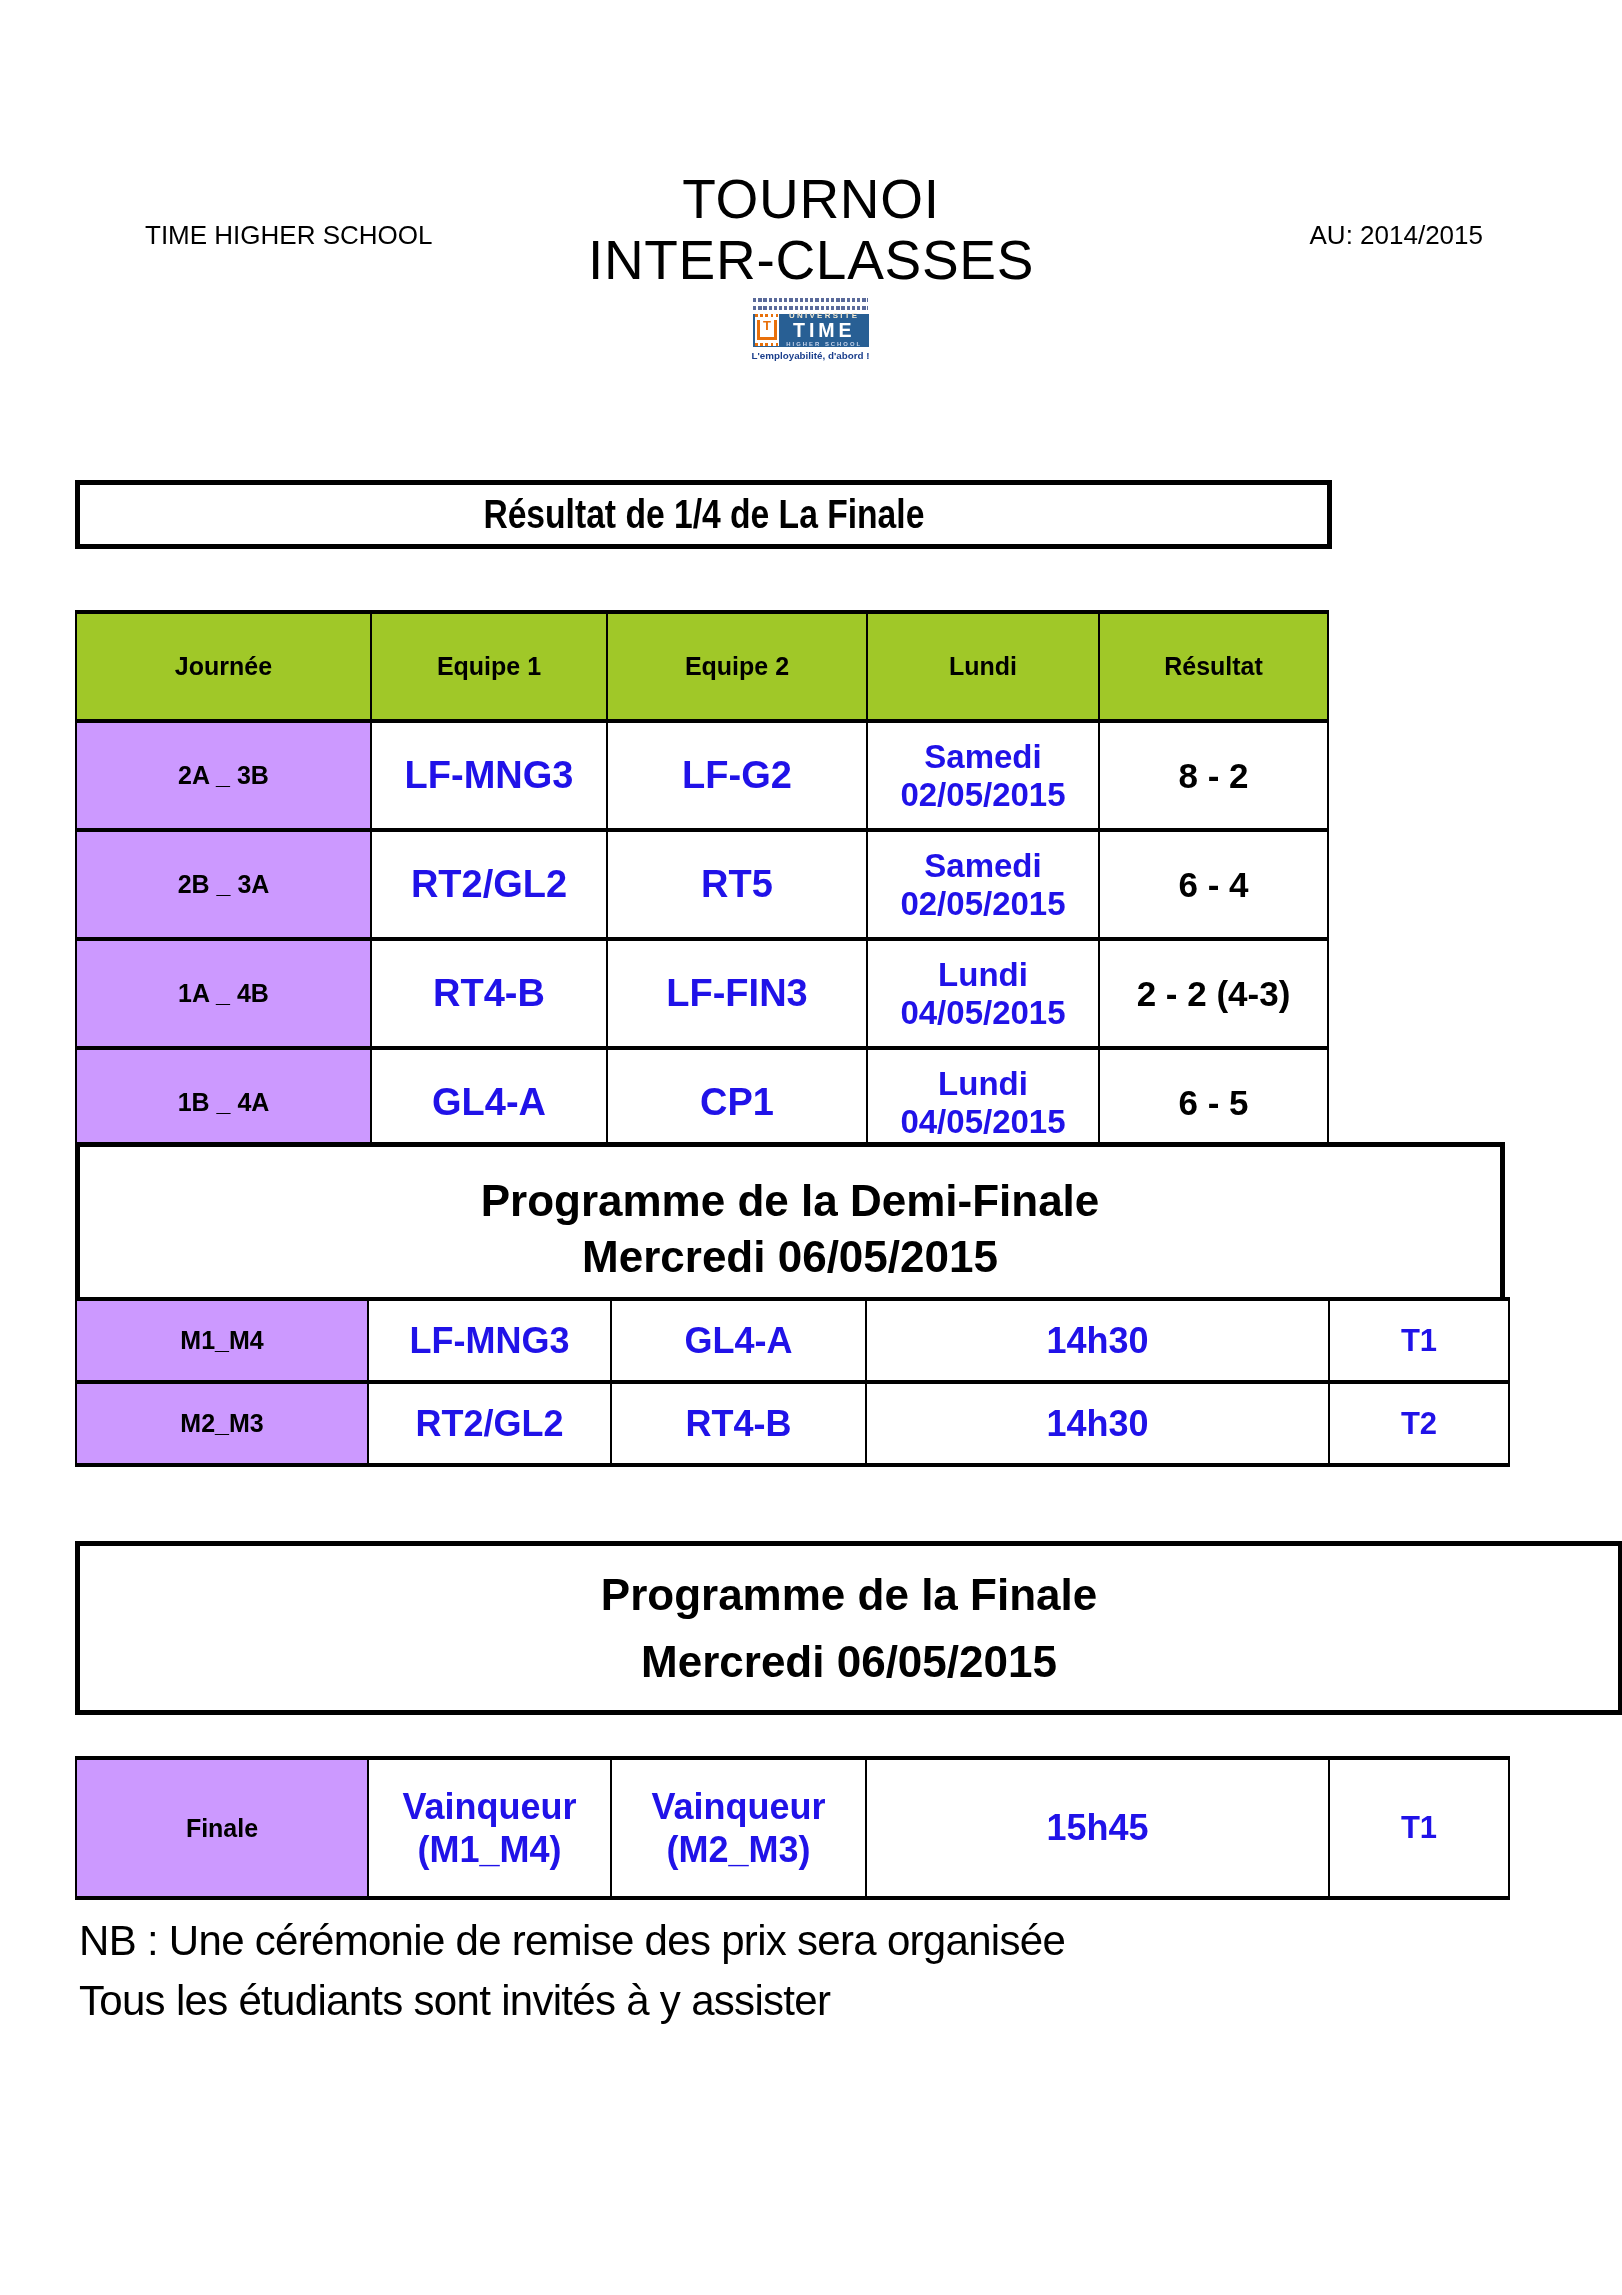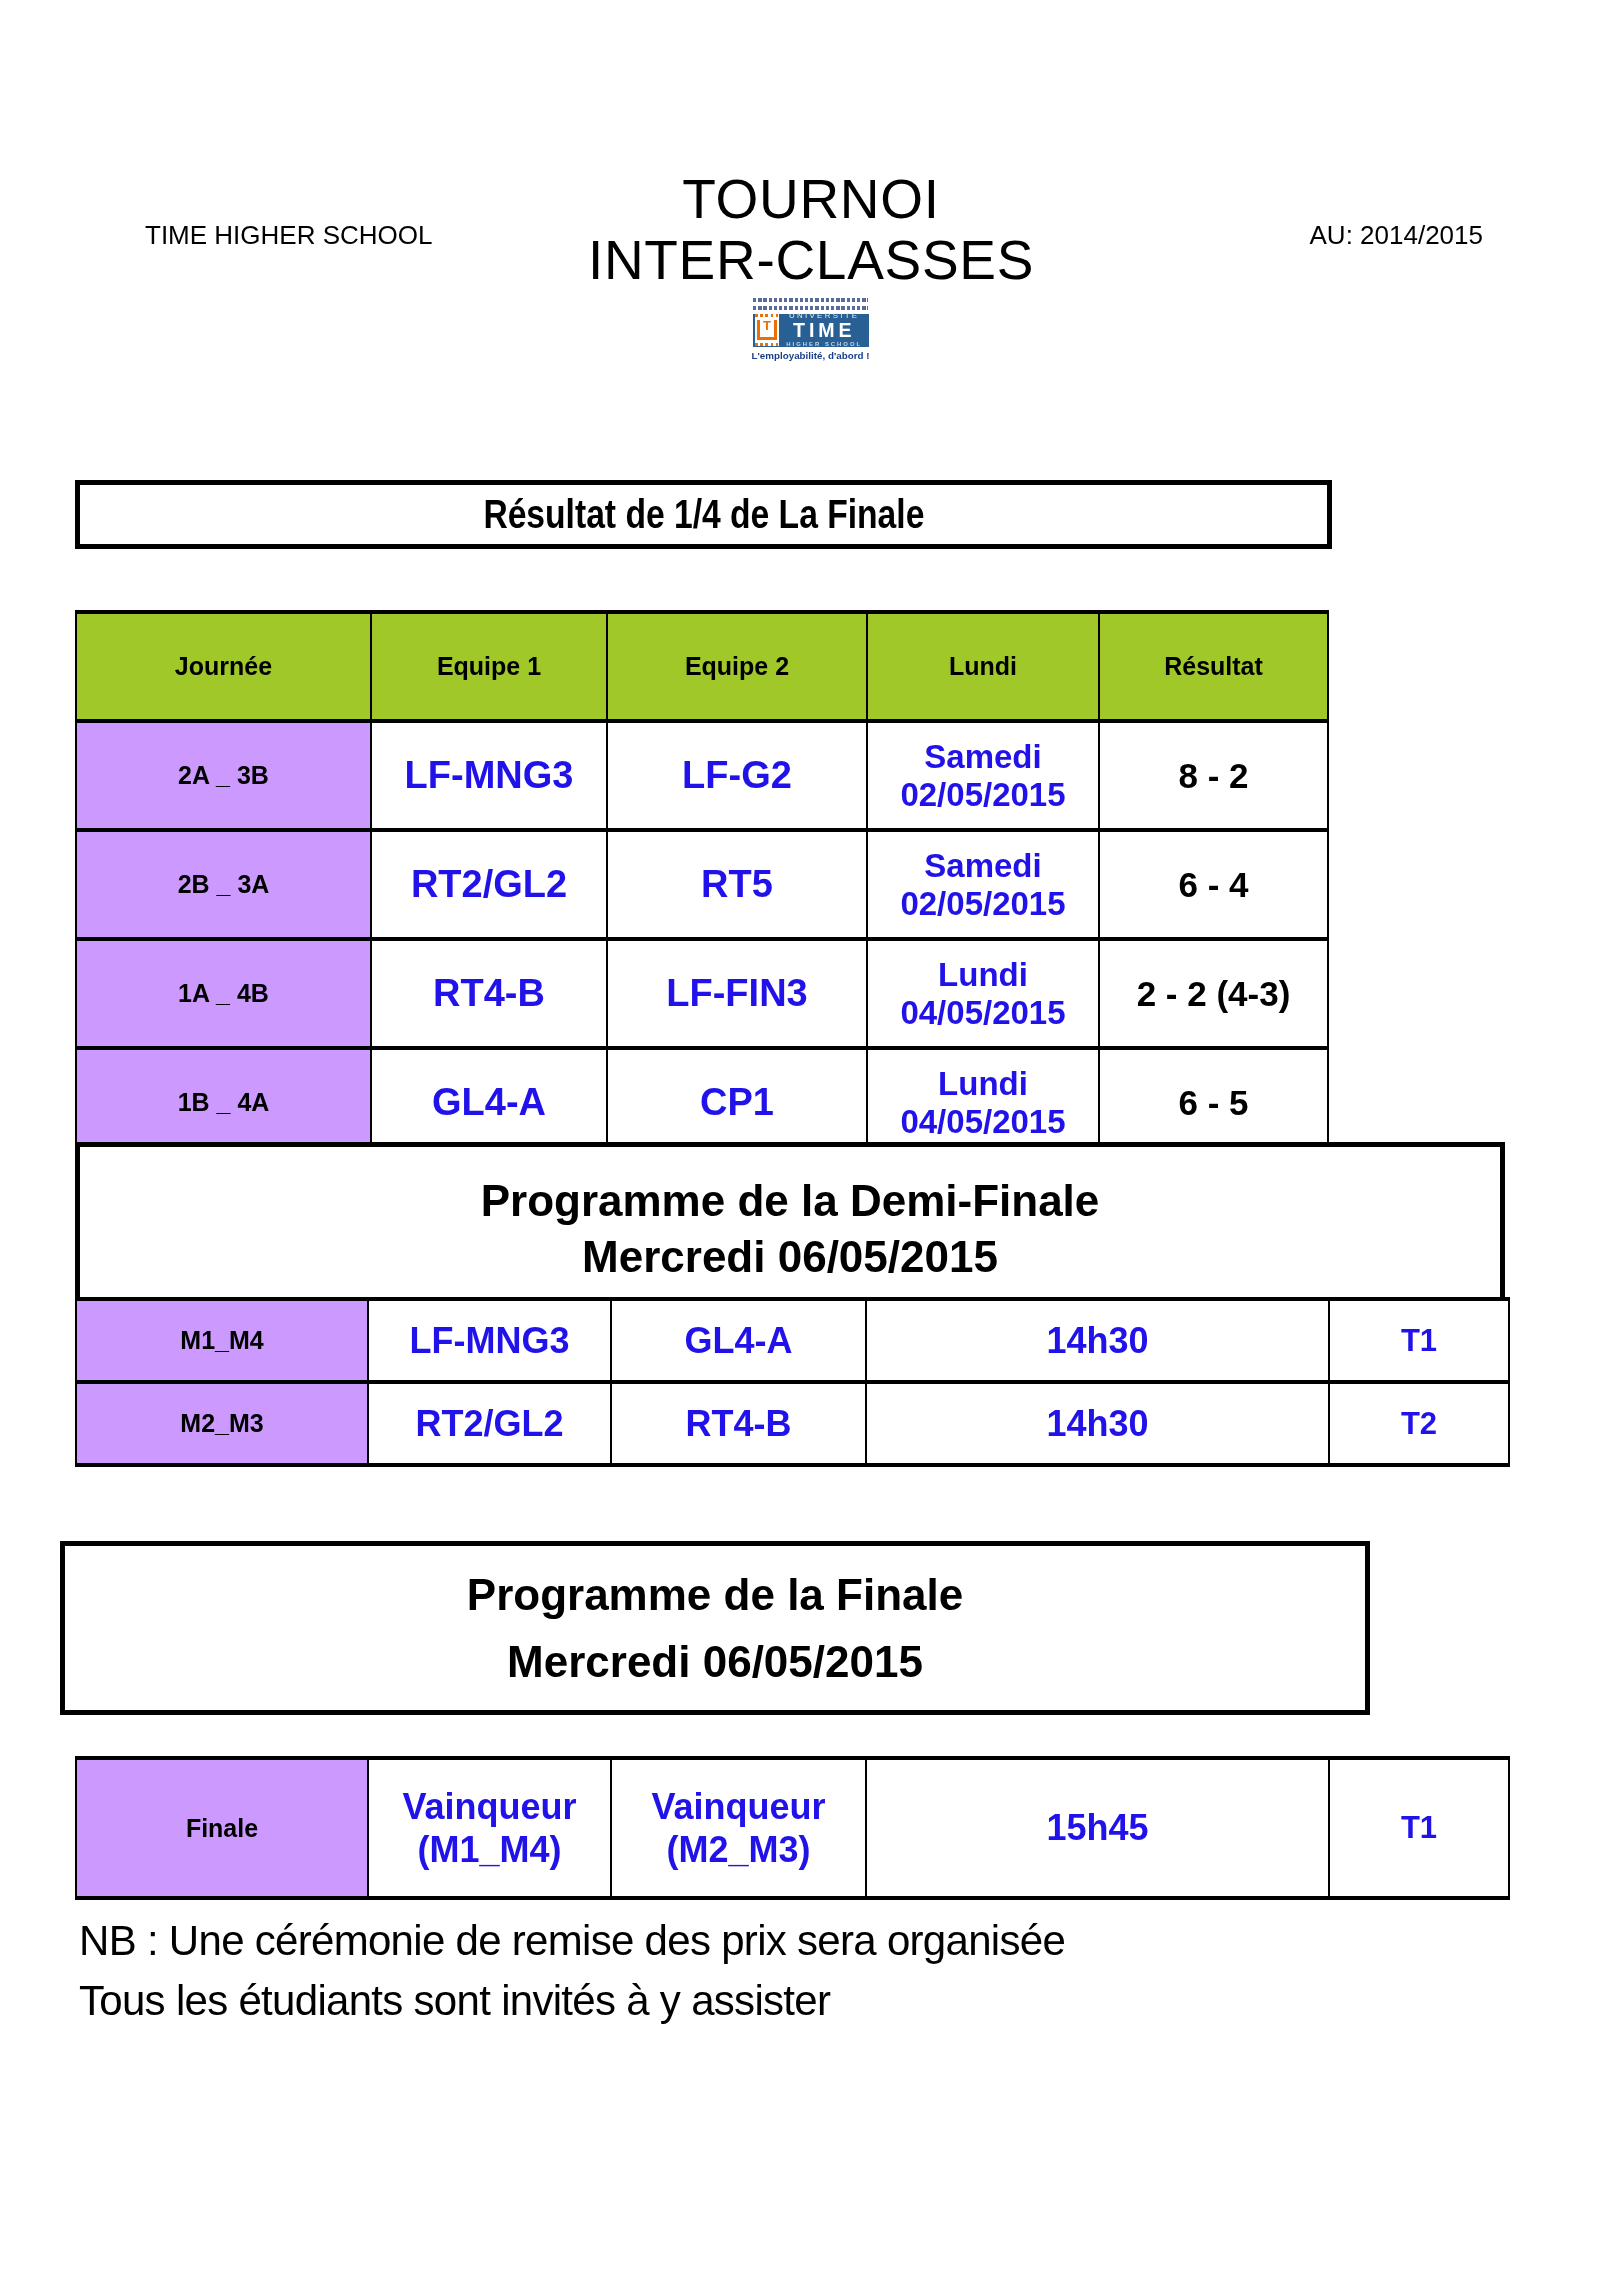--- a/index.html
+++ b/index.html
@@ -22,34 +22,34 @@
             display:flex;align-items:center;justify-content:center;flex:0 0 auto;}
   .monogram-u{width:14.4px;height:17px;border-left:3.3px solid var(--logo-orange,#E8700A);
               border-right:3.3px solid var(--logo-orange,#E8700A);
               border-bottom:3.9px solid var(--logo-orange,#E8700A);
               display:flex;align-items:flex-start;justify-content:center;}
   .monogram-t{color:var(--logo-orange,#E8700A);font-weight:bold;font-size:13px;line-height:11.8px;}
   .checker{position:absolute;left:0;width:100%;height:3.3px;
       background:repeating-linear-gradient(90deg,var(--logo-orange,#E8700A) 0 2.6px,#fff 2.6px 5.2px);}
   .checker.top{top:-3.3px;} .checker.bottom{bottom:-3.3px;}
   .logo-right{flex:1;text-align:center;line-height:1;}
-  .logo-universite{font-size:7.9px;font-weight:normal;letter-spacing:2.3px;color:#f3e9d2;}
+  .logo-universite{font-size:7.9px;font-weight:bold;letter-spacing:2.3px;color:#f3e9d2;}
   .logo-time{font-size:19.6px;font-weight:bold;letter-spacing:3.9px;color:#fff;margin-top:0.7px;}
   .logo-higher{font-size:5.9px;font-weight:bold;letter-spacing:2px;color:#c9d6ec;margin-top:1.3px;}
   .tagline{margin-top:3.9px;text-align:center;font-size:9.8px;font-weight:bold;
            color:#1a3e8c;white-space:nowrap;}
 
   
   .title-box{position:absolute;border:5.9px solid #000;box-sizing:border-box;background:#fff;
              display:flex;flex-direction:column;align-items:center;justify-content:center;text-align:center;}
   .box1{left:75px;top:480px;width:1257px;height:69px;}
   .box1 .tb-line{font-size:41px;font-weight:bold;white-space:nowrap;
                  transform:scaleX(0.82);transform-origin:center;}
   .box2{left:75px;top:1142px;width:1430px;height:174px;}
-  .box3{left:60px;top:1541px;width:1310px;height:174px;gap:11px;}
+  .box3{left:75px;top:1541px;width:1548px;height:174px;gap:11px;}
   .tb-big{font-size:44px;font-weight:bold;line-height:56px;white-space:nowrap;}
 
   
   table{border-collapse:collapse;table-layout:fixed;position:absolute;background:#fff;}
   td{border:2.6px solid #000;border-top-width:4.6px;border-bottom-width:4.6px;
      text-align:center;vertical-align:middle;padding:0;overflow:hidden;}
   .t1{left:75px;top:610px;width:1253px;}
   .t2{left:75px;top:1297px;width:1433px;}
   .t3{left:75px;top:1756px;width:1433px;}
   .th-green{background:var(--header-green,#A0C828);font-size:25px;font-weight:bold;height:58px;}

